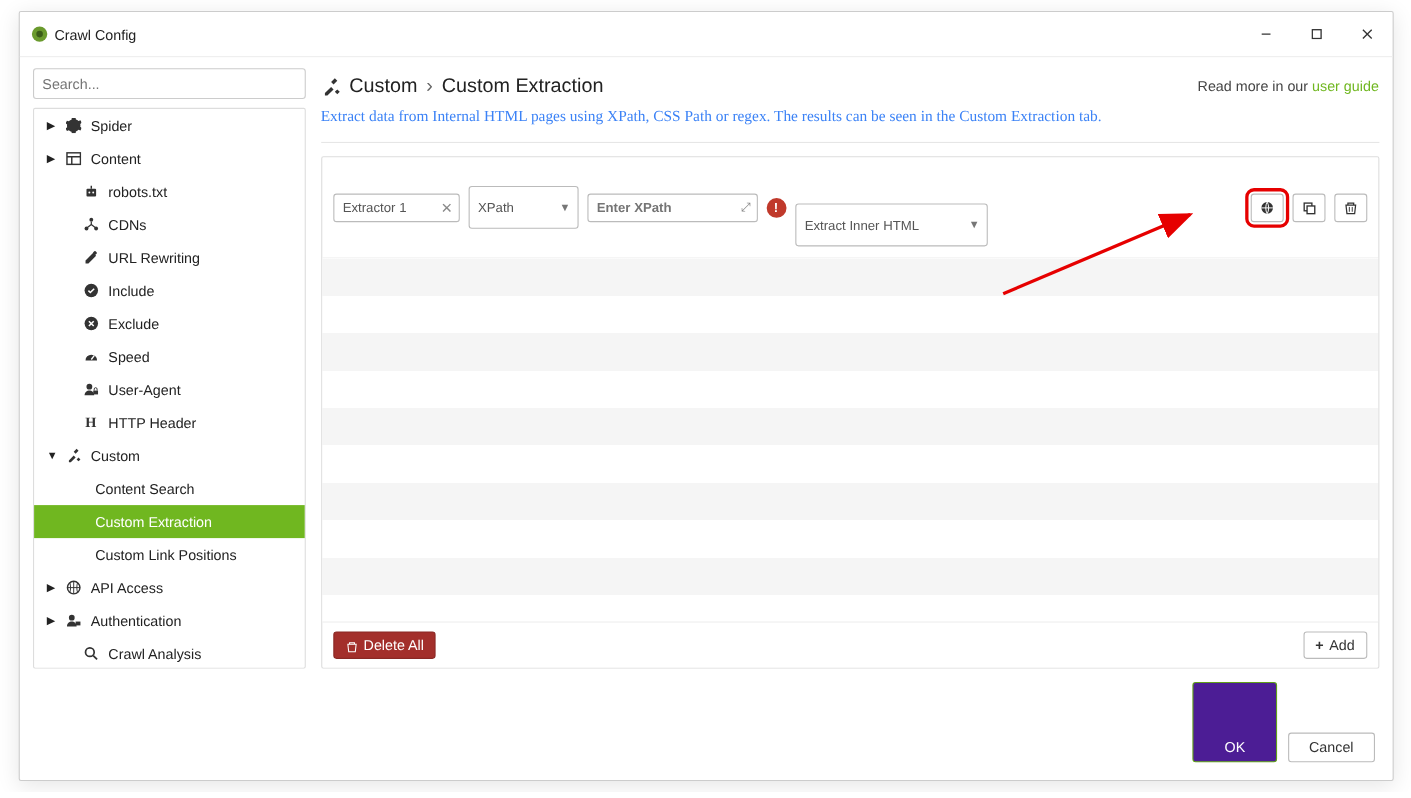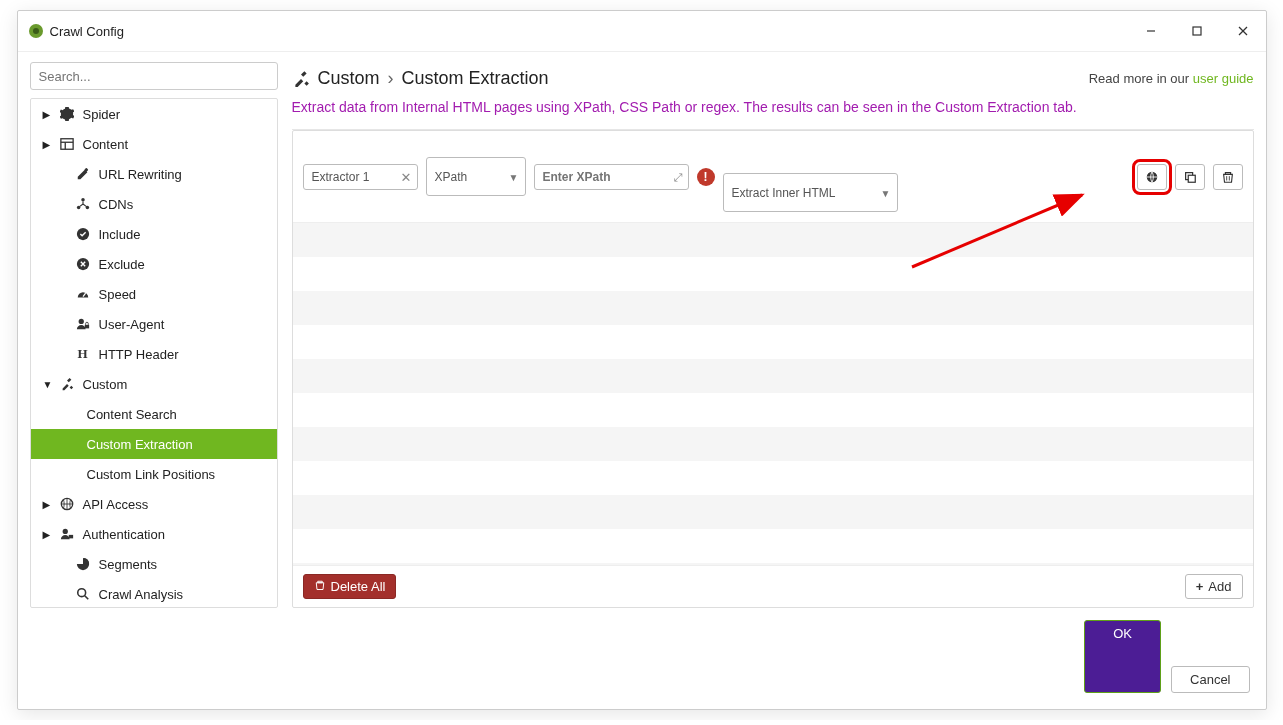--- a/index.html
+++ b/index.html
@@ -115,23 +115,25 @@
     gap: 8px;
     font-size: 18px;
     color: #222;
   }
   .breadcrumb .bc-icon { width:18px; height:18px; color:#333; }
   .breadcrumb .sep { color:#666; }
   .read-more { font-size: 13px; color:#444; }
   .read-more a { color:#70b720; text-decoration:none; }
   .desc {
     font-size: 14px;
-    color: #a21caf;
+    color: #3b82f6;
     padding-bottom: 14px;
     border-bottom: 1px solid #e6e6e6;
+    margin-bottom: 12px;
+    font-family: Liberation Serif, serif;
   }
   .extractor-area {
     flex: 1;
     border: 1px solid #ddd;
     border-radius: 2px;
     background: #fff;
     display:flex;
     flex-direction:column;
     overflow:hidden;
   }
@@ -219,21 +221,21 @@
     align-items:center;
     padding: 8px 10px;
     border-top:1px solid #eee;
   }
   .btn {
     border:1px solid #bbb;
     border-radius:3px;
     background:#fff;
     padding: 4px 10px;
     font-size:13px;
-    display:flex; align-items:flex-start; gap:5px;
+    display:flex; align-items:flex-end; gap:5px;
     cursor:default; color:#333;
   }
   .btn.danger {
     background:#a32f2b; color:#fff; border-color:#8a2824;
   }
   .dialog-footer {
     display:flex;
     justify-content:flex-end;
     gap:10px;
     padding: 12px 16px 16px;
@@ -301,48 +303,60 @@
           <span class="icon">
               <svg viewBox="0 0 16 16" width="14" height="14">
                 <rect x="1" y="2" width="14" height="12" fill="none" stroke="#333" stroke-width="1.5"></rect>
                 <line x1="1" y1="6" x2="15" y2="6" stroke="#333" stroke-width="1.5"></line>
                 <line x1="6" y1="6" x2="6" y2="14" stroke="#333" stroke-width="1.5"></line>
               </svg>
             </span>
           <span>Content</span>
         </div>
 
-
-        <div class="tree-row indent1">
-          <span class="chev empty">▶</span>
-          <span class="icon">
-              <svg viewBox="0 0 16 16" width="14" height="14">
-                <path fill="#333" d="M2 11l8-8 3 3-8 8H2v-3zm10.5-9.5l1 1a1 1 0 010 1.4L12 5.4 9.6 3l1.5-1.5a1 1 0 011.4 0z"></path>
-              </svg>
-            </span>
-          <span>URL Rewriting</span>
+        <div class="tree-row indent1">
+          <span class="chev empty">▶</span>
+          <span class="icon">
+              <svg viewBox="0 0 16 16" width="14" height="14">
+                <rect x="3" y="5" width="10" height="8" rx="1" fill="#333"></rect>
+                <circle cx="6" cy="9" r="1" fill="#fff"></circle>
+                <circle cx="10" cy="9" r="1" fill="#fff"></circle>
+                <line x1="8" y1="2" x2="8" y2="5" stroke="#333" stroke-width="1.5"></line>
+              </svg>
+            </span>
+          <span>robots.txt</span>
         </div>
 
         <div class="tree-row indent1">
           <span class="chev empty">▶</span>
           <span class="icon">
               <svg viewBox="0 0 16 16" width="14" height="14">
                 <circle cx="8" cy="3" r="2" fill="#333"></circle>
                 <circle cx="3" cy="12" r="2" fill="#333"></circle>
                 <circle cx="13" cy="12" r="2" fill="#333"></circle>
                 <path d="M8 5v3M8 8l-4 3M8 8l4 3" stroke="#333" stroke-width="1.3" fill="none"></path>
               </svg>
             </span>
           <span>CDNs</span>
         </div>
 
         <div class="tree-row indent1">
           <span class="chev empty">▶</span>
           <span class="icon">
               <svg viewBox="0 0 16 16" width="14" height="14">
+                <path fill="#333" d="M2 11l8-8 3 3-8 8H2v-3zm10.5-9.5l1 1a1 1 0 010 1.4L12 5.4 9.6 3l1.5-1.5a1 1 0 011.4 0z"></path>
+              </svg>
+            </span>
+          <span>URL Rewriting</span>
+        </div>
+
+        <div class="tree-row indent1">
+          <span class="chev empty">▶</span>
+          <span class="icon">
+              <svg viewBox="0 0 16 16" width="14" height="14">
                 <circle cx="8" cy="8" r="7" fill="#333"></circle>
                 <path d="M5 8l2 2 4-4" stroke="#fff" stroke-width="1.6" fill="none"></path>
               </svg>
             </span>
           <span>Include</span>
         </div>
 
         <div class="tree-row indent1">
           <span class="chev empty">▶</span>
           <span class="icon">
@@ -430,30 +444,20 @@
           <span class="icon">
               <svg viewBox="0 0 16 16" width="14" height="14">
                 <circle cx="6" cy="5" r="3" fill="#333"></circle>
                 <path d="M1 14c0-3 2.5-5 5-5s5 2 5 5" fill="#333"></path>
                 <rect x="10" y="9" width="5" height="4" fill="#333"></rect>
               </svg>
             </span>
           <span>Authentication</span>
         </div>
 
-        <div class="tree-row indent1">
-          <span class="chev empty">▶</span>
-          <span class="icon">
-              <svg viewBox="0 0 16 16" width="14" height="14">
-                <path d="M8 8V1a7 7 0 11-7 7h7z" fill="#333"></path>
-                <path d="M9 1a7 7 0 016 6H9V1z" fill="#333"></path>
-              </svg>
-            </span>
-          <span>Segments</span>
-        </div>
 
         <div class="tree-row indent1">
           <span class="chev empty">▶</span>
           <span class="icon">
               <svg viewBox="0 0 16 16" width="14" height="14">
                 <circle cx="6.5" cy="6.5" r="4.5" fill="none" stroke="#333" stroke-width="1.8"></circle>
                 <line x1="10" y1="10" x2="14" y2="14" stroke="#333" stroke-width="1.8"></line>
               </svg>
             </span>
           <span>Crawl Analysis</span>

